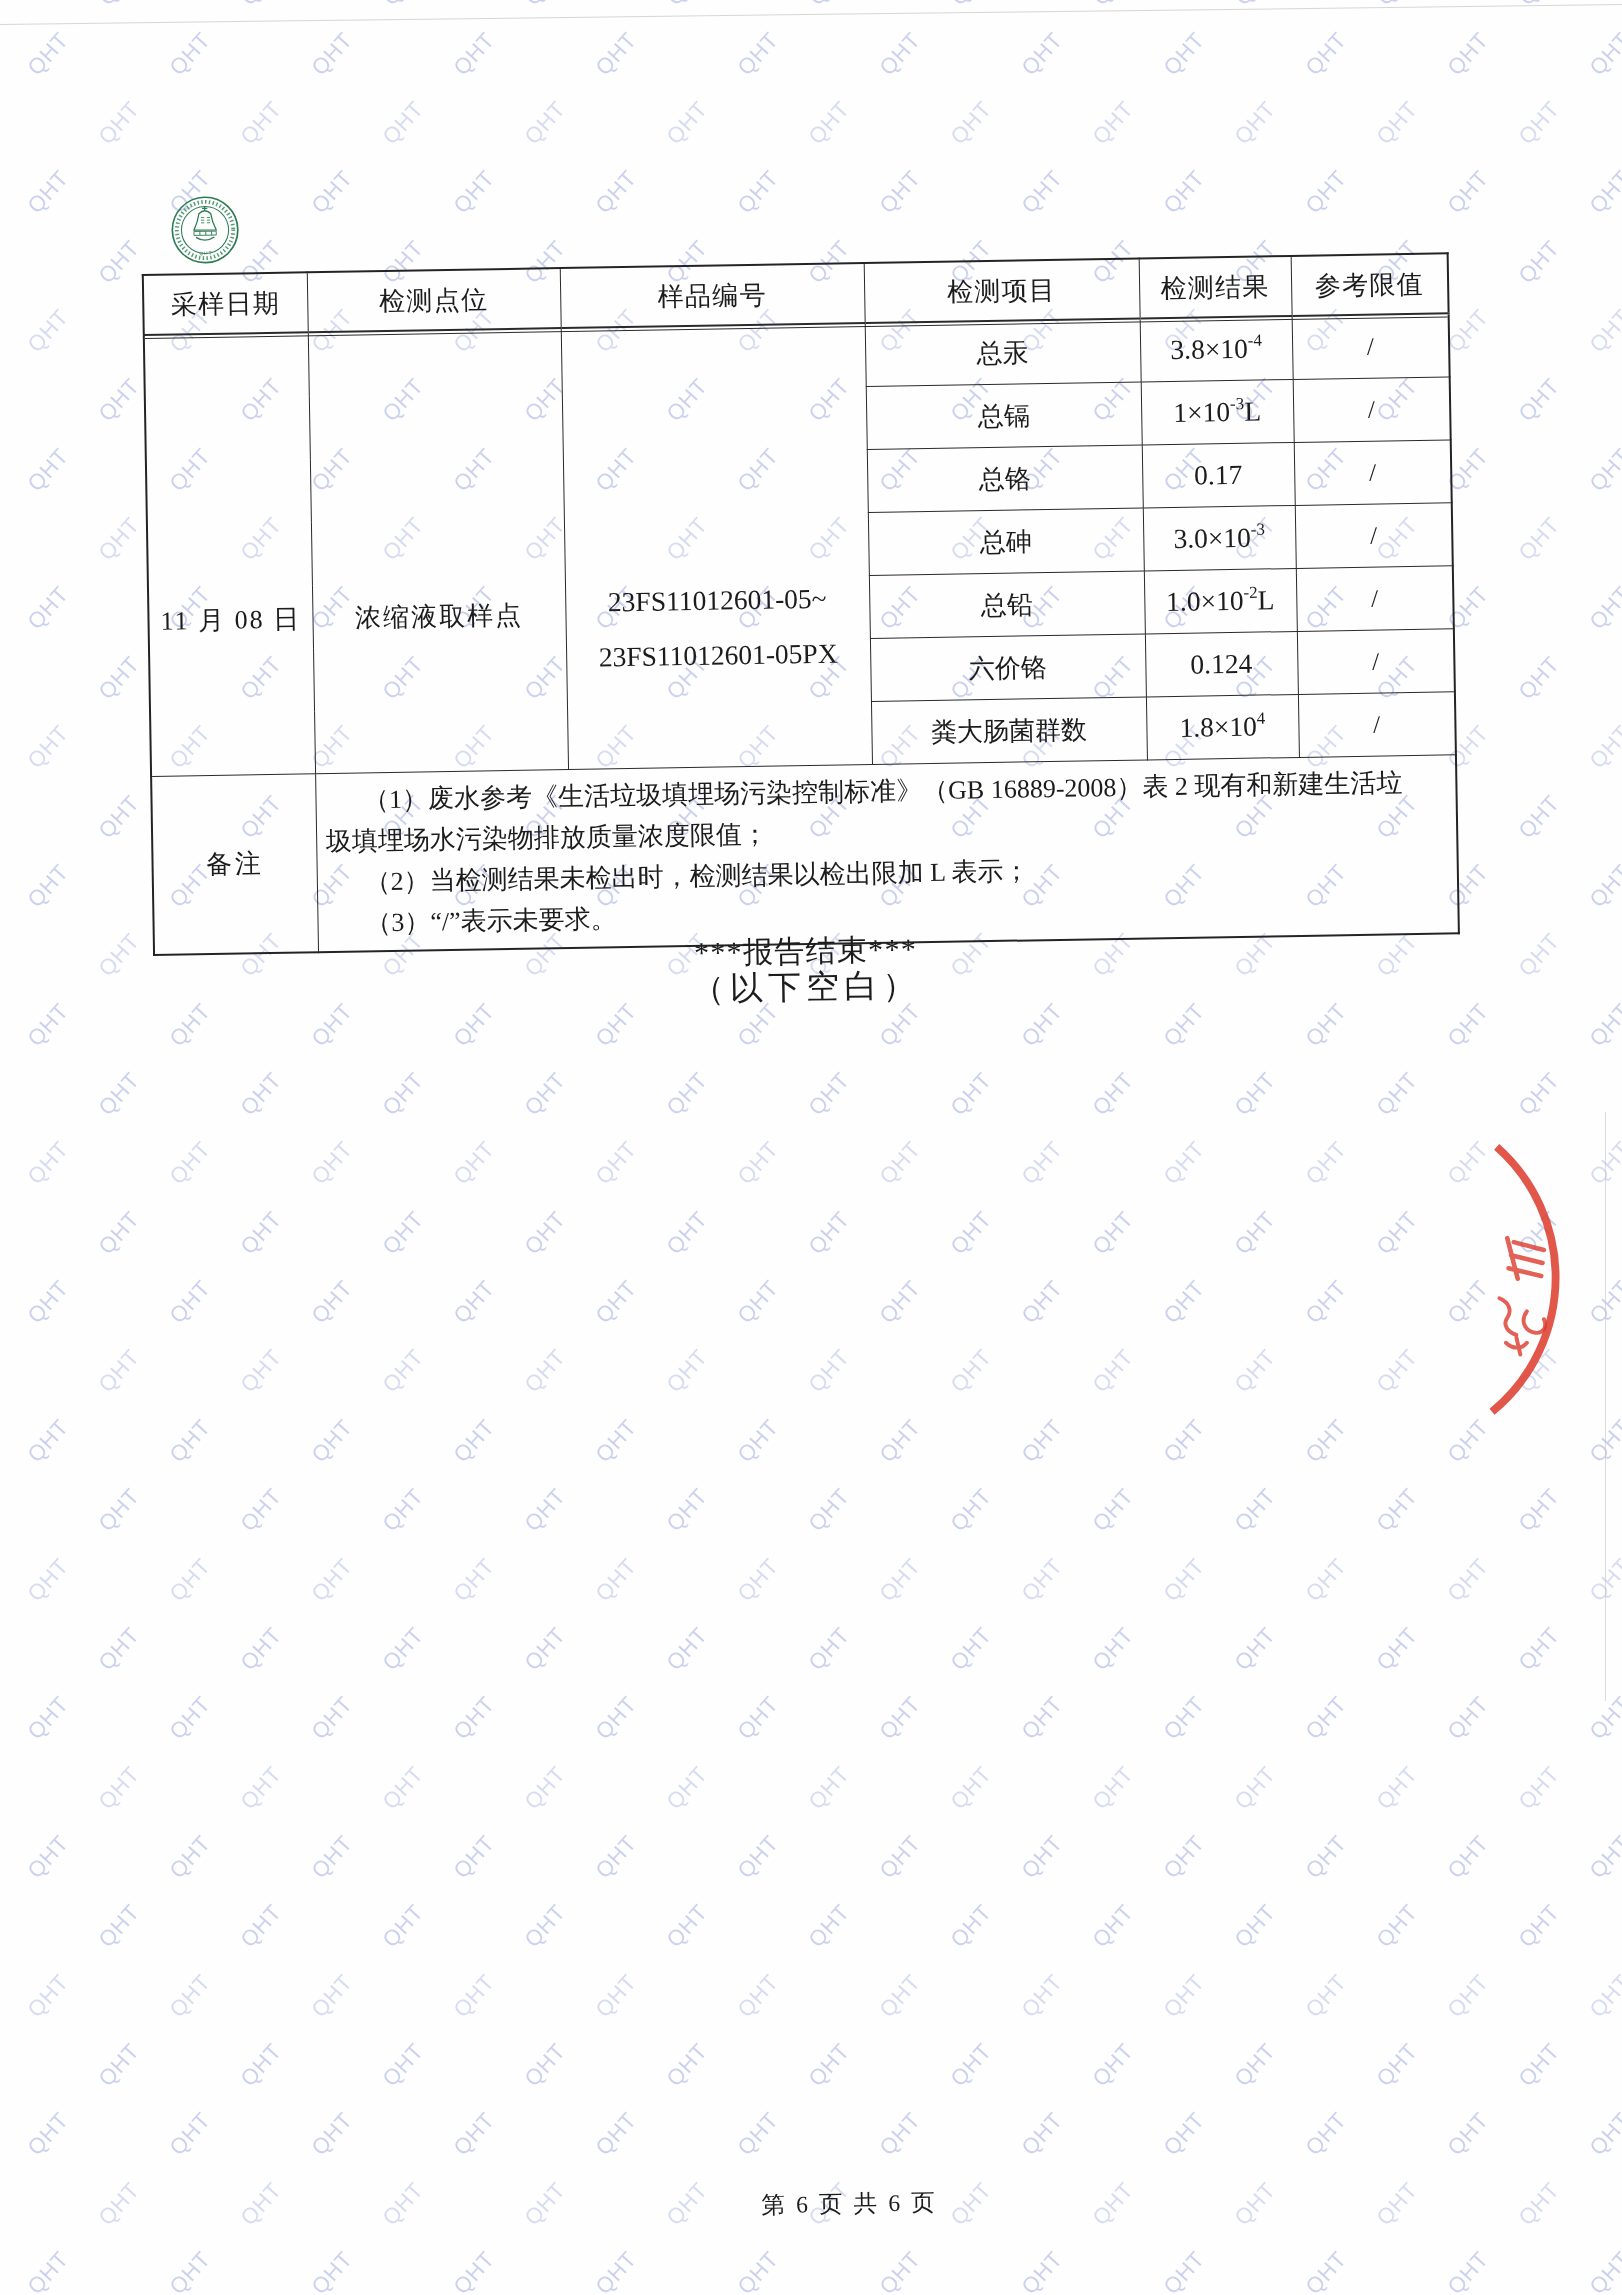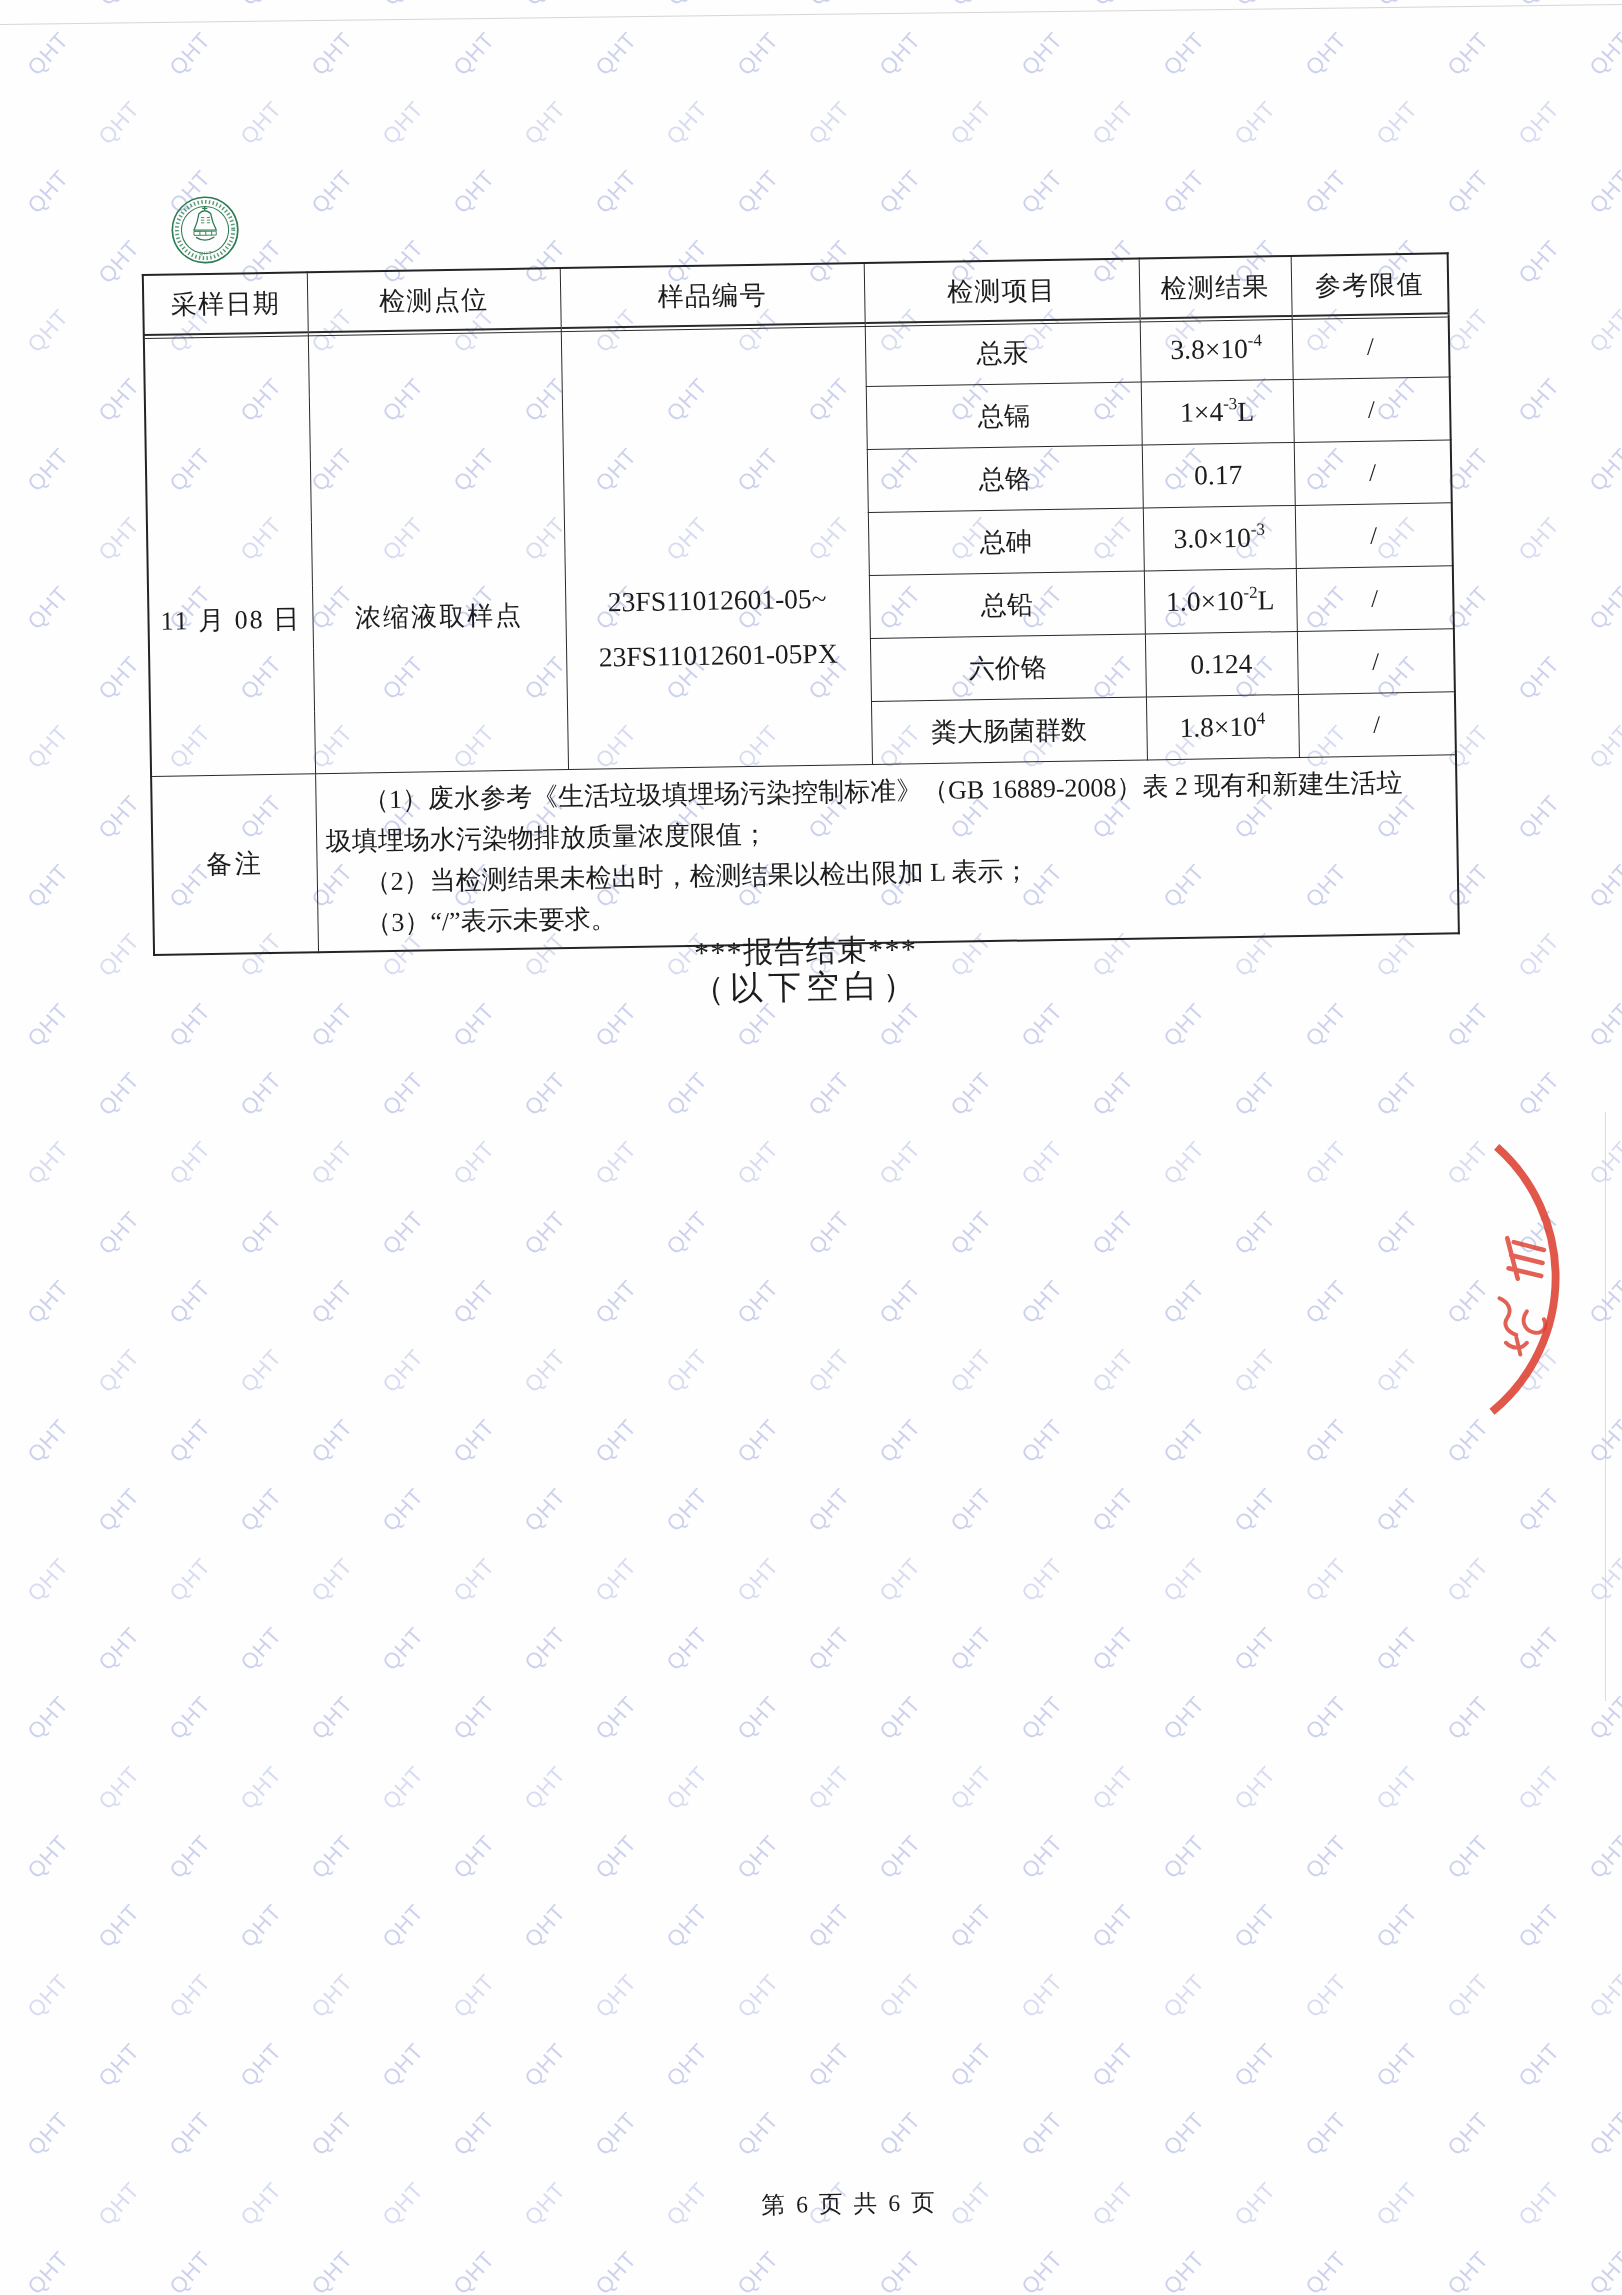--- a/index.html
+++ b/index.html
@@ -529,21 +529,21 @@
         <td rowspan="7" class="cell-sample">
           <span class="sline">23FS11012601-05~</span>
           <span class="sline">23FS11012601-05PX</span>
         </td>
         <td>总汞</td>
         <td class="cell-result"><span>3.8×10</span><sup>-4</sup><span></span></td>
         <td class="cell-limit">/</td>
       </tr>
       <tr class="item-row">
         <td>总镉</td>
-        <td class="cell-result"><span>1×4</span><sup>-3</sup><span>L</span></td>
+        <td class="cell-result"><span>1×10</span><sup>-3</sup><span>L</span></td>
         <td class="cell-limit">/</td>
       </tr>
       <tr class="item-row">
         <td>总铬</td>
         <td class="cell-result"><span>0.17</span><sup></sup><span></span></td>
         <td class="cell-limit">/</td>
       </tr>
       <tr class="item-row">
         <td>总砷</td>
         <td class="cell-result"><span>3.0×10</span><sup>-3</sup><span></span></td>

